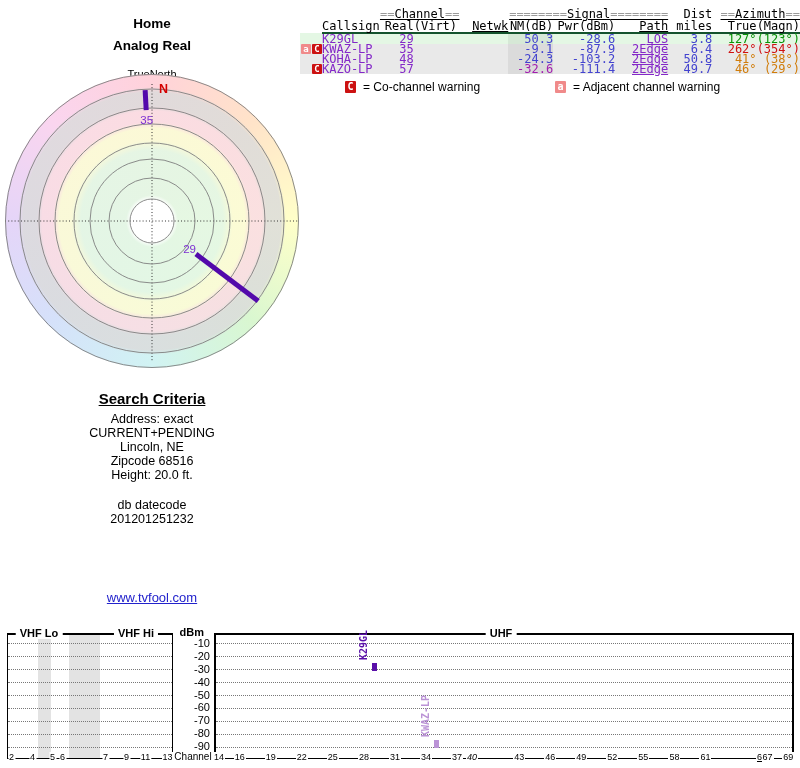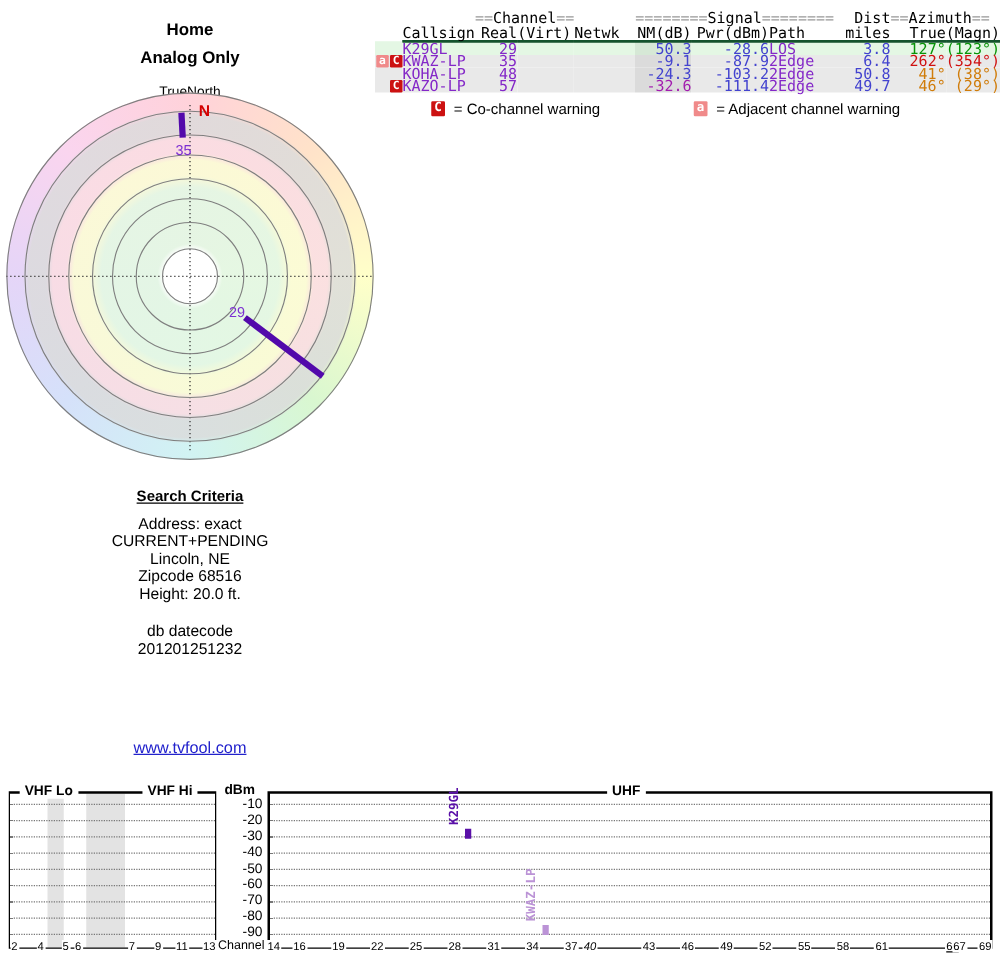--- a/index.html
+++ b/index.html
@@ -30,33 +30,33 @@
   
   #station-table{position:absolute;left:300px;top:8px;border-collapse:collapse;
      font-family:"DejaVu Sans Mono",monospace;font-size:12px;line-height:10px;}
   #station-table td{padding:0;white-space:pre;}
   #station-table thead tr.grp td{height:12px;}
   #station-table thead tr.cols td{height:12px;border-bottom:2px solid #14532d;}
   #station-table thead tr.cols td.nowarn{border-bottom:none;}
   #station-table tbody td{height:10px;}
   .eq{color:#9a9a9a;}
   .ta-r{text-align:right;padding-right:3px;}
-  .ta-c{text-align:left;}
+  .ta-c{text-align:right;text-decoration:underline;}
   .ta-l{text-align:left;padding-left:2px;}
   td.nm-col{background:rgba(0,0,0,0.06);}
   .warn-cell{text-align:right;}
   .warn-badge{display:inline-block;width:10px;height:10px;line-height:10px;margin-left:1px;
      text-align:center;color:#fff;font-family:"DejaVu Sans Mono",monospace;
      font-size:9px;font-weight:bold;border-radius:1px;vertical-align:top;}
   .legend-item{position:absolute;top:80px;font-size:12px;display:flex;align-items:center;gap:7px;}
   .legend-item .warn-badge{width:11px;height:12px;line-height:12px;font-size:10px;}
 
   
   #search-title{position:absolute;left:32px;top:390px;width:240px;text-align:center;
-     font-weight:bold;font-size:12px;text-decoration:underline;}
+     font-weight:bold;font-size:15px;text-decoration:underline;}
   #search-lines{position:absolute;left:32px;top:412px;width:240px;text-align:center;
      font-size:12.5px;line-height:14px;}
   #db-lines{position:absolute;left:32px;top:498px;width:240px;text-align:center;
      font-size:12.5px;line-height:14px;}
 
   
   #site-link{position:absolute;left:32px;top:590px;width:240px;text-align:center;font-size:13px;}
   #site-link a{color:#2222cc;text-decoration:underline;}
 
   
@@ -78,21 +78,21 @@
      padding:0 1px;font-size:9px;line-height:10px;}
   .sig-bar{position:absolute;width:5px;height:8px;}
   .sig-label{position:absolute;transform:rotate(-90deg);transform-origin:left bottom;
      font-family:"DejaVu Sans Mono",monospace;font-size:10px;font-weight:bold;
      line-height:10px;white-space:nowrap;}
 </style>
 </head>
 <body>
 
 <div id="polar-title">Home</div>
-<div id="polar-subtitle">Analog Only</div>
+<div id="polar-subtitle">Analog Real</div>
 <div id="truenorth">TrueNorth</div>
 <div id="polar-wrap">
   <div id="polar-rainbow"></div>
   <div id="polar-rings"></div>
   <svg id="polar-svg" width="300" height="300" viewBox="0 0 300 300">
       <line x1="3" y1="150" x2="297" y2="150" stroke="#333" stroke-width="1" stroke-dasharray="1,2.2"></line>
       <line x1="150" y1="13" x2="150" y2="290" stroke="#333" stroke-width="1" stroke-dasharray="1,2.2"></line>
       <circle cx="150" cy="150" r="22" fill="none" stroke="#7f7f7f" stroke-width="0.9"></circle>
       <circle cx="150" cy="150" r="43" fill="none" stroke="#7f7f7f" stroke-width="0.9"></circle>
       <circle cx="150" cy="150" r="62" fill="none" stroke="#7f7f7f" stroke-width="0.9"></circle>

